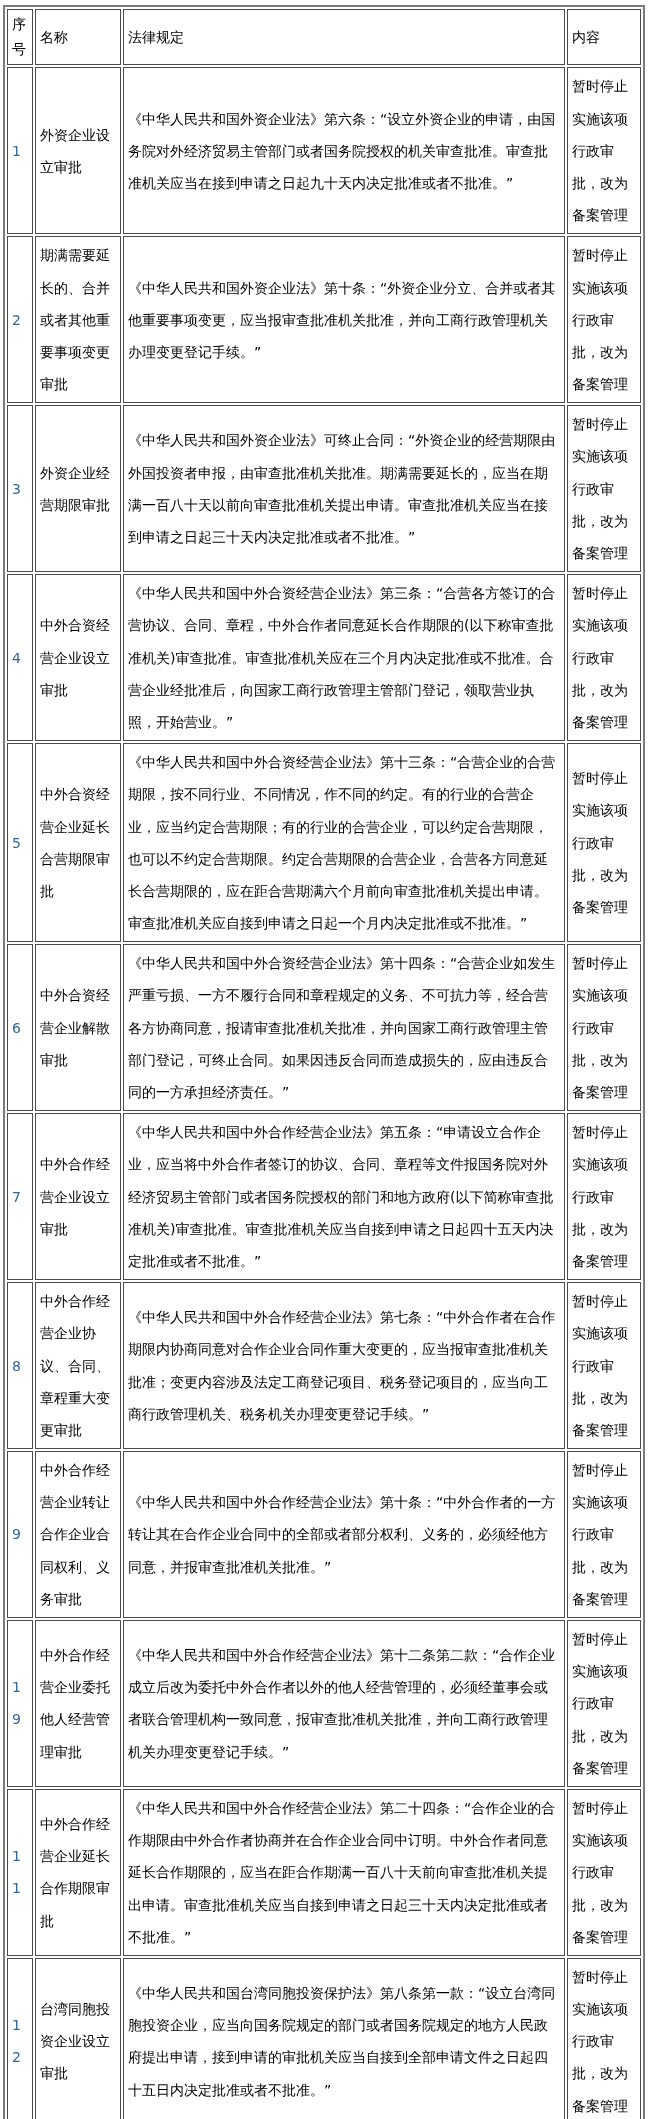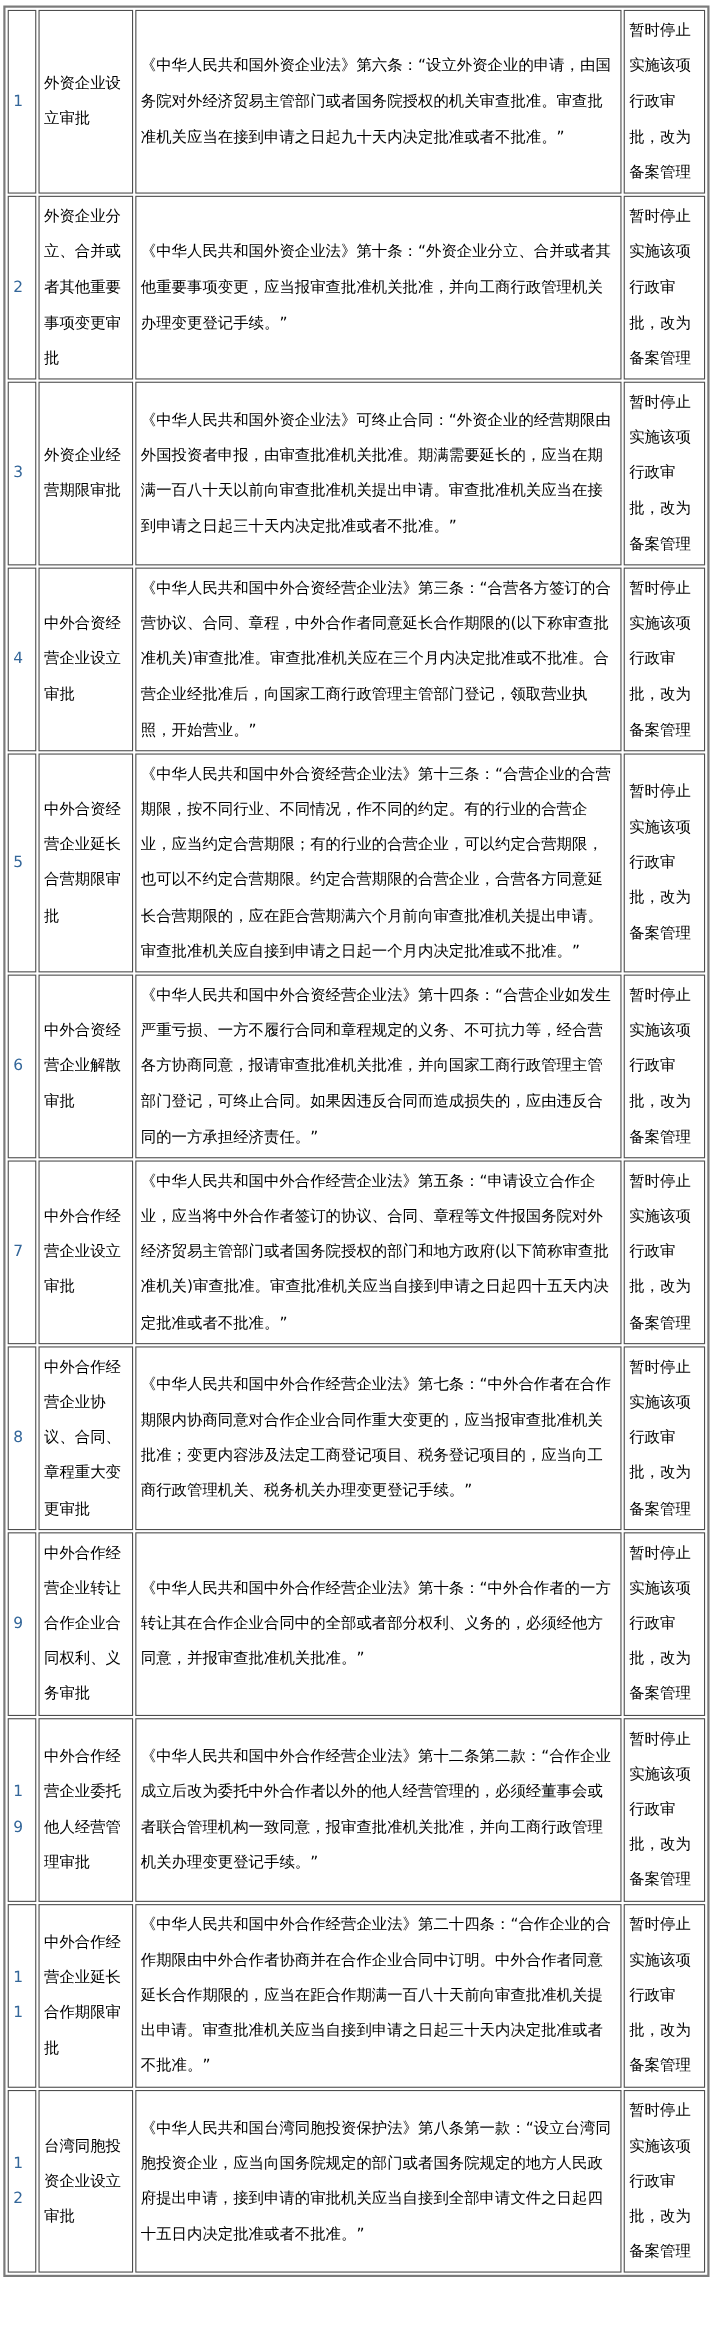--- a/index.html
+++ b/index.html
@@ -53,31 +53,37 @@
 
 <div class="page">
   <table class="approval-table">
     <colgroup>
       <col class="col-no">
       <col class="col-name">
       <col class="col-law">
       <col class="col-cont">
     </colgroup>
     <tbody>
+      <tr class="header-row">
+        <td class="cell-header">序号</td>
+        <td class="cell-header">名称</td>
+        <td class="cell-header">法律规定</td>
+        <td class="cell-header">内容</td>
+      </tr>
 
   <tr class="data-row">
     <td class="cell-no">1</td>
     <td class="cell-name">外资企业设立审批</td>
     <td class="cell-law">《中华人民共和国外资企业法》第六条：“设立外资企业的申请，由国务院对外经济贸易主管部门或者国务院授权的机关审查批准。审查批准机关应当在接到申请之日起九十天内决定批准或者不批准。”</td>
     <td class="cell-content">暂时停止实施该项行政审批，改为备案管理</td>
   </tr>
 
   <tr class="data-row">
     <td class="cell-no">2</td>
-    <td class="cell-name">外资企业分立、合并或者其他重要事项变更审批</td>
+    <td class="cell-name">期满需要延长的、合并或者其他重要事项变更审批</td>
     <td class="cell-law">《中华人民共和国外资企业法》第十条：“外资企业分立、合并或者其他重要事项变更，应当报审查批准机关批准，并向工商行政管理机关办理变更登记手续。”</td>
     <td class="cell-content">暂时停止实施该项行政审批，改为备案管理</td>
   </tr>
 
   <tr class="data-row">
     <td class="cell-no">3</td>
     <td class="cell-name">外资企业经营期限审批</td>
     <td class="cell-law">《中华人民共和国外资企业法》可终止合同：“外资企业的经营期限由外国投资者申报，由审查批准机关批准。期满需要延长的，应当在期满一百八十天以前向审查批准机关提出申请。审查批准机关应当在接到申请之日起三十天内决定批准或者不批准。”</td>
     <td class="cell-content">暂时停止实施该项行政审批，改为备案管理</td>
   </tr>

